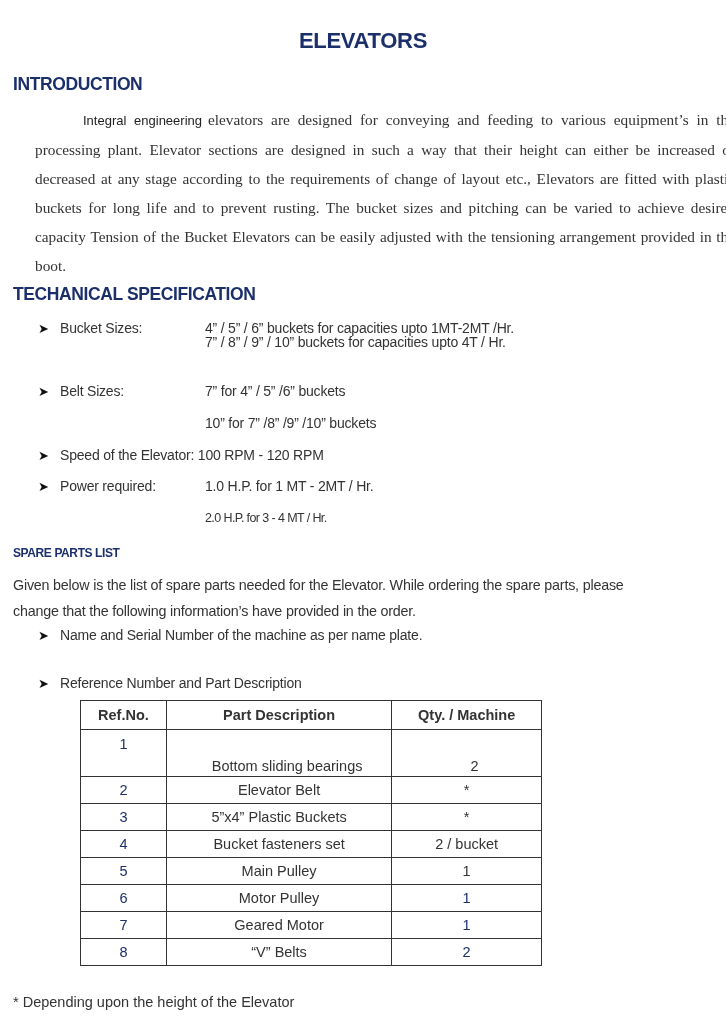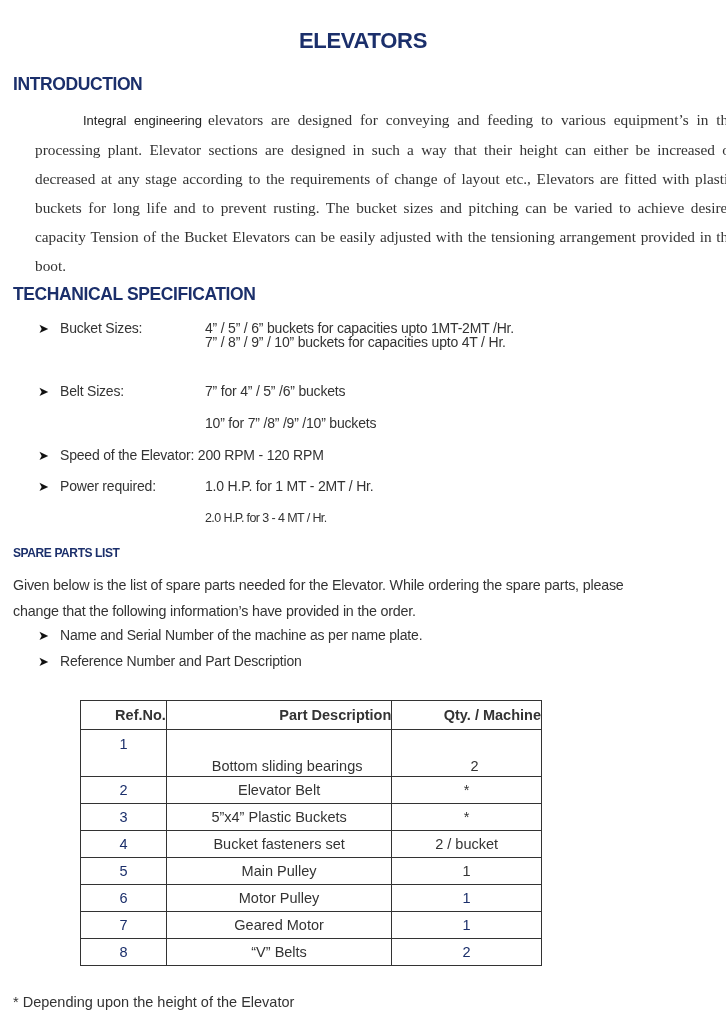--- a/index.html
+++ b/index.html
@@ -14,21 +14,21 @@
     .spec-row { position: absolute; left: 38px; font-size: 14px; color: #333; white-space: nowrap; letter-spacing: -0.2px; }
     .arrow { display: inline-block; width: 22px; font-size: 13px; color: #111; }
     .spec-label { display: inline-block; font-weight: normal; color: #333; }
     .spec-val { position: absolute; left: 167px; top: 0; }
     .spec-cont { position: absolute; left: 205px; font-size: 14px; color: #333; white-space: nowrap; letter-spacing: -0.2px; }
     .spec-small { font-size: 12.5px; letter-spacing: -0.6px; }
     .para { position: absolute; left: 13px; font-size: 14.3px; color: #333; white-space: nowrap; letter-spacing: -0.2px; }
     .bullet { position: absolute; left: 38px; font-size: 14px; color: #333; white-space: nowrap; letter-spacing: -0.2px; }
     table.parts { position: absolute; top: 700px; left: 80px; width: 462px; border-collapse: collapse; font-size: 14.5px; color: #333; }
     table.parts th, table.parts td { border: 1.5px solid #333; text-align: center; padding: 0; }
-    table.parts th { height: 28px; font-weight: bold; font-size: 14.5px; text-align: right; }
+    table.parts th { height: 28px; font-weight: bold; font-size: 14.5px; }
     table.parts td { height: 26px; }
     table.parts tr.tall td { height: 40px; }
     table.parts tr.tall td.ref { vertical-align: top; padding-top: 6px; }
     table.parts tr.tall td.desc, table.parts tr.tall td.qty { vertical-align: bottom; padding-bottom: 2px; padding-left: 16px; }
     .ref { color: #1b2f6b; }
     .qty.blue { color: #1b2f6b; }
     .footnote { position: absolute; top: 994px; left: 13px; font-size: 14.5px; color: #333; }
   </style>
 </head>
 <body>
@@ -48,38 +48,38 @@
 <div class="spec-cont sans" style="top:334px;">7” / 8” / 9” / 10” buckets for capacities upto 4T / Hr.</div>
 
 <div class="spec-row sans" style="top:383px;">
   <span class="arrow">➤</span><span class="spec-label">Belt Sizes:</span>
   <span class="spec-val">7” for 4” / 5” /6” buckets</span>
 </div>
 <div class="spec-cont sans" style="top:415px;">10” for 7” /8” /9” /10” buckets</div>
 
 <div class="spec-row sans" style="top:447px;">
   <span class="arrow">➤</span><span class="spec-label">Speed of the Elevator:</span>
-  <span>200 RPM - 120 RPM</span>
+  <span>100 RPM - 120 RPM</span>
 </div>
 
 <div class="spec-row sans" style="top:478px;">
   <span class="arrow">➤</span><span class="spec-label">Power required:</span>
   <span class="spec-val">1.0 H.P. for 1 MT - 2MT / Hr.</span>
 </div>
 <div class="spec-cont sans spec-small" style="top:511px;">2.0 H.P. for 3 - 4 MT / Hr.</div>
 
 <div class="h2 sans navy" style="top:546px; font-size:12px;">SPARE PARTS  LIST</div>
 
 <div class="para sans" style="top:577px;">Given  below  is the list of spare  parts  needed  for the  Elevator. While ordering the spare parts, please</div>
 <div class="para sans" style="top:603px;">change that the following information’s have provided in the order.</div>
 
 <div class="bullet sans" style="top:627px;">
   <span class="arrow">➤</span><span>Name and Serial Number of the machine as per name plate.</span>
 </div>
-<div class="bullet sans" style="top:653px;">
+<div class="bullet sans" style="top:675px;">
   <span class="arrow">➤</span><span>Reference Number and Part Description</span>
 </div>
 
 <table class="parts sans">
   <colgroup>
       <col style="width:86px">
       <col style="width:226px">
       <col style="width:150px">
     </colgroup>
   <thead>

